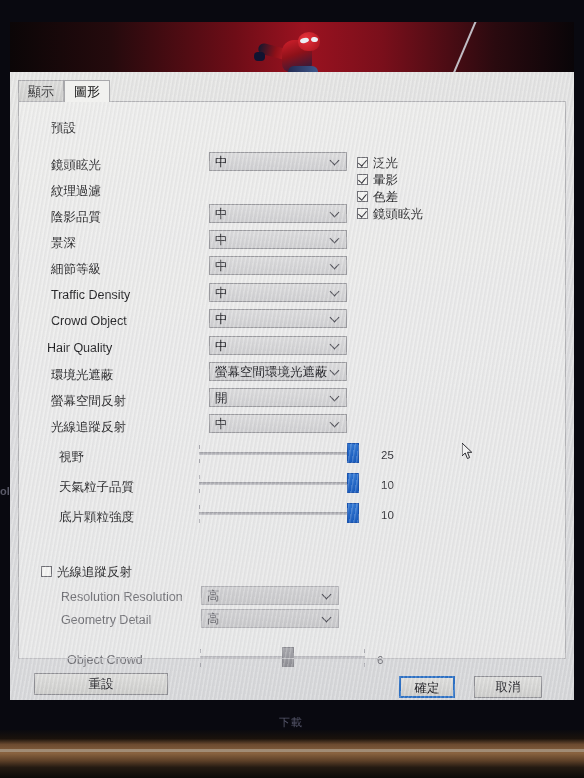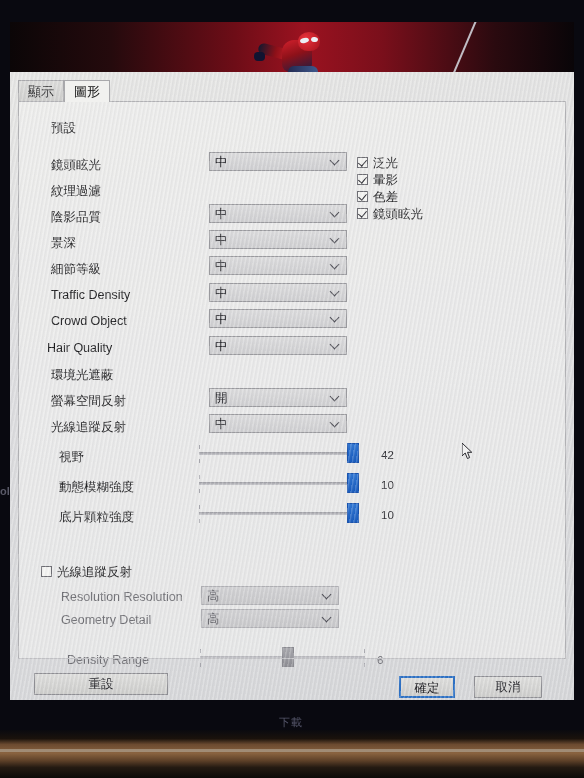--- a/index.html
+++ b/index.html
@@ -164,20 +164,24 @@
           <span class="chev"></span>
         </div>
 
         <div class="lbl" style="left:8px;top:239px">Hair Quality</div>
         <div class="sel" style="left:190px;top:234px;width:138px">
           <span class="val">中</span>
           <span class="chev"></span>
         </div>
 
         <div class="lbl" style="left:12px;top:265px">環境光遮蔽</div>
+        <div class="sel" style="left:190px;top:260px;width:138px">
+          <span class="val">螢幕空間環境光遮蔽</span>
+          <span class="chev"></span>
+        </div>
 
         <div class="lbl" style="left:12px;top:291px">螢幕空間反射</div>
         <div class="sel" style="left:190px;top:286px;width:138px">
           <span class="val">開</span>
           <span class="chev"></span>
         </div>
 
         <div class="lbl" style="left:12px;top:317px">光線追蹤反射</div>
         <div class="sel" style="left:190px;top:312px;width:138px">
           <span class="val">中</span>
@@ -203,23 +207,23 @@
 
         <div class="lbl" style="left:20px;top:347px">視野</div>
         <div class="slider" style="left:180px;top:341px;width:155px">
           <div class="track"></div>
           <div class="tickL"></div>
             <div class="tickL2"></div>
             <div class="tickR"></div>
             <div class="tickR2"></div>
           <div class="thumb" style="left:148px"></div>
         </div>
-        <div class="sval" style="left:362px;top:347px">42</div>
-
-        <div class="lbl" style="left:20px;top:377px">動態模糊強度</div>
+        <div class="sval" style="left:362px;top:347px">25</div>
+
+        <div class="lbl" style="left:20px;top:377px">天氣粒子品質</div>
         <div class="slider" style="left:180px;top:371px;width:155px">
           <div class="track"></div>
           <div class="tickL"></div>
             <div class="tickL2"></div>
             <div class="tickR"></div>
             <div class="tickR2"></div>
           <div class="thumb" style="left:148px"></div>
         </div>
         <div class="sval" style="left:362px;top:377px">10</div>
 
@@ -244,21 +248,21 @@
           <span class="val">高</span>
           <span class="chev"></span>
         </div>
 
         <div class="lbl dim" style="left:22px;top:511px">Geometry Detail</div>
         <div class="sel disabled" style="left:182px;top:507px;width:138px">
           <span class="val">高</span>
           <span class="chev"></span>
         </div>
 
-        <div class="lbl dim" style="left:28px;top:551px">Density Range</div>
+        <div class="lbl dim" style="left:28px;top:551px">Object Crowd</div>
         <div class="slider disabled" style="left:181px;top:545px;width:165px">
           <div class="track"></div>
           <div class="tickL"></div>
             <div class="tickL2"></div>
             <div class="tickR"></div>
             <div class="tickR2"></div>
           <div class="thumb" style="left:82px"></div>
         </div>
         <div class="sval dim" style="left:358px;top:552px">6</div>
 

